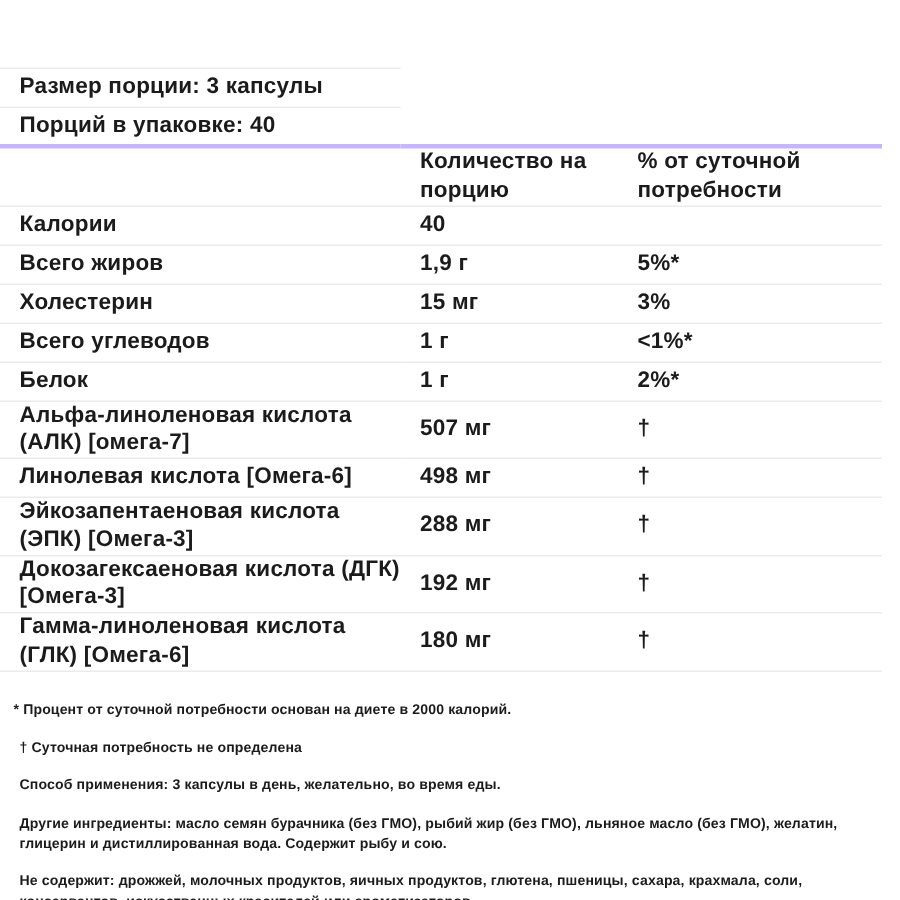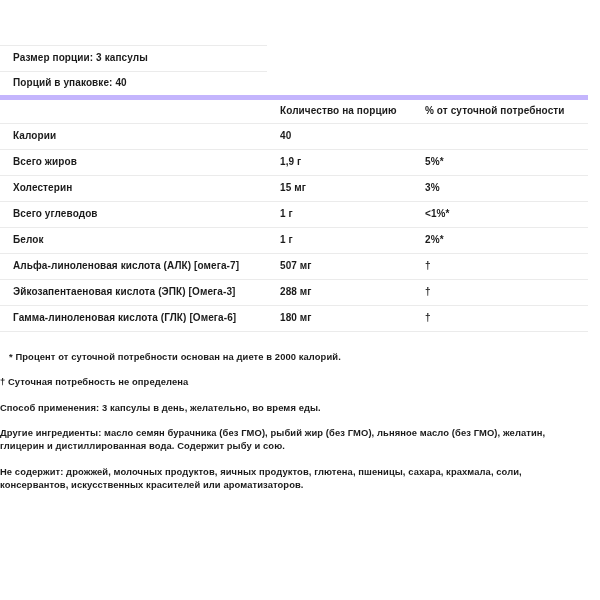--- a/index.html
+++ b/index.html
@@ -34,21 +34,21 @@
 
   .facts col.c-name  { width: 267px; }
   .facts col.c-amt   { width: 145px; }
   .facts col.c-dv    { width: 176px; }
 
   .facts td, .facts th {
     padding: 0;
     margin: 0;
     text-align: left;
     vertical-align: middle;
-    font-size: 10px;
+    font-size: 15px;
     font-weight: 700;
     letter-spacing: 0.01em;
     line-height: 1.25;
     color: #1b1b1b;
     height: 26px;
     box-sizing: border-box;
   }
 
   
   .facts td.name, .facts th.name { padding-left: 13px; }
@@ -58,21 +58,21 @@
   
   tr.short td {
     border-top: 1px solid #ebebeb;
   }
   tr.short td.name { border-top-color: #ebebeb; }
   tr.short td.amt,
   tr.short td.dv { border-top-color: transparent; }
 
   
   tr.head th {
-    border-top: 5px solid #c4b5fd;
+    border-top: 3px solid #c4b5fd;
     font-weight: 700;
   }
 
   
   tr.row td {
     border-top: 1px solid #ebebeb;
   }
 
   
   tr.closing td {
@@ -87,20 +87,21 @@
     margin-top: 18px;
     width: 588px;
   }
 
   .note {
     font-size: 9.4px;
     font-weight: 700;
     line-height: 1.42;
     color: #1b1b1b;
     letter-spacing: 0.01em;
+    padding-left: 13px;
     padding-right: 4px;
     margin: 0 0 12px 0;
     box-sizing: border-box;
   }
   .note:last-child { margin-bottom: 0; }
   .note.hang { padding-left: 9px; }
 </style>
 </head>
 <body>
 
@@ -156,22 +157,32 @@
         <td class="name">Белок</td>
         <td class="amt">1 г</td>
         <td class="dv">2%*</td>
       </tr>
       <tr class="row">
         <td class="name">Альфа-линоленовая кислота (АЛК) [омега-7]</td>
         <td class="amt">507 мг</td>
         <td class="dv">†</td>
       </tr>
       <tr class="row">
+        <td class="name">Линолевая кислота [Омега-6]</td>
+        <td class="amt">498 мг</td>
+        <td class="dv">†</td>
+      </tr>
+      <tr class="row">
         <td class="name">Эйкозапентаеновая кислота (ЭПК) [Омега-3]</td>
         <td class="amt">288 мг</td>
+        <td class="dv">†</td>
+      </tr>
+      <tr class="row">
+        <td class="name">Докозагексаеновая кислота (ДГК) [Омега-3]</td>
+        <td class="amt">192 мг</td>
         <td class="dv">†</td>
       </tr>
       <tr class="row">
         <td class="name">Гамма-линоленовая кислота (ГЛК) [Омега-6]</td>
         <td class="amt">180 мг</td>
         <td class="dv">†</td>
       </tr>
 
       <tr class="closing">
         <td></td>

